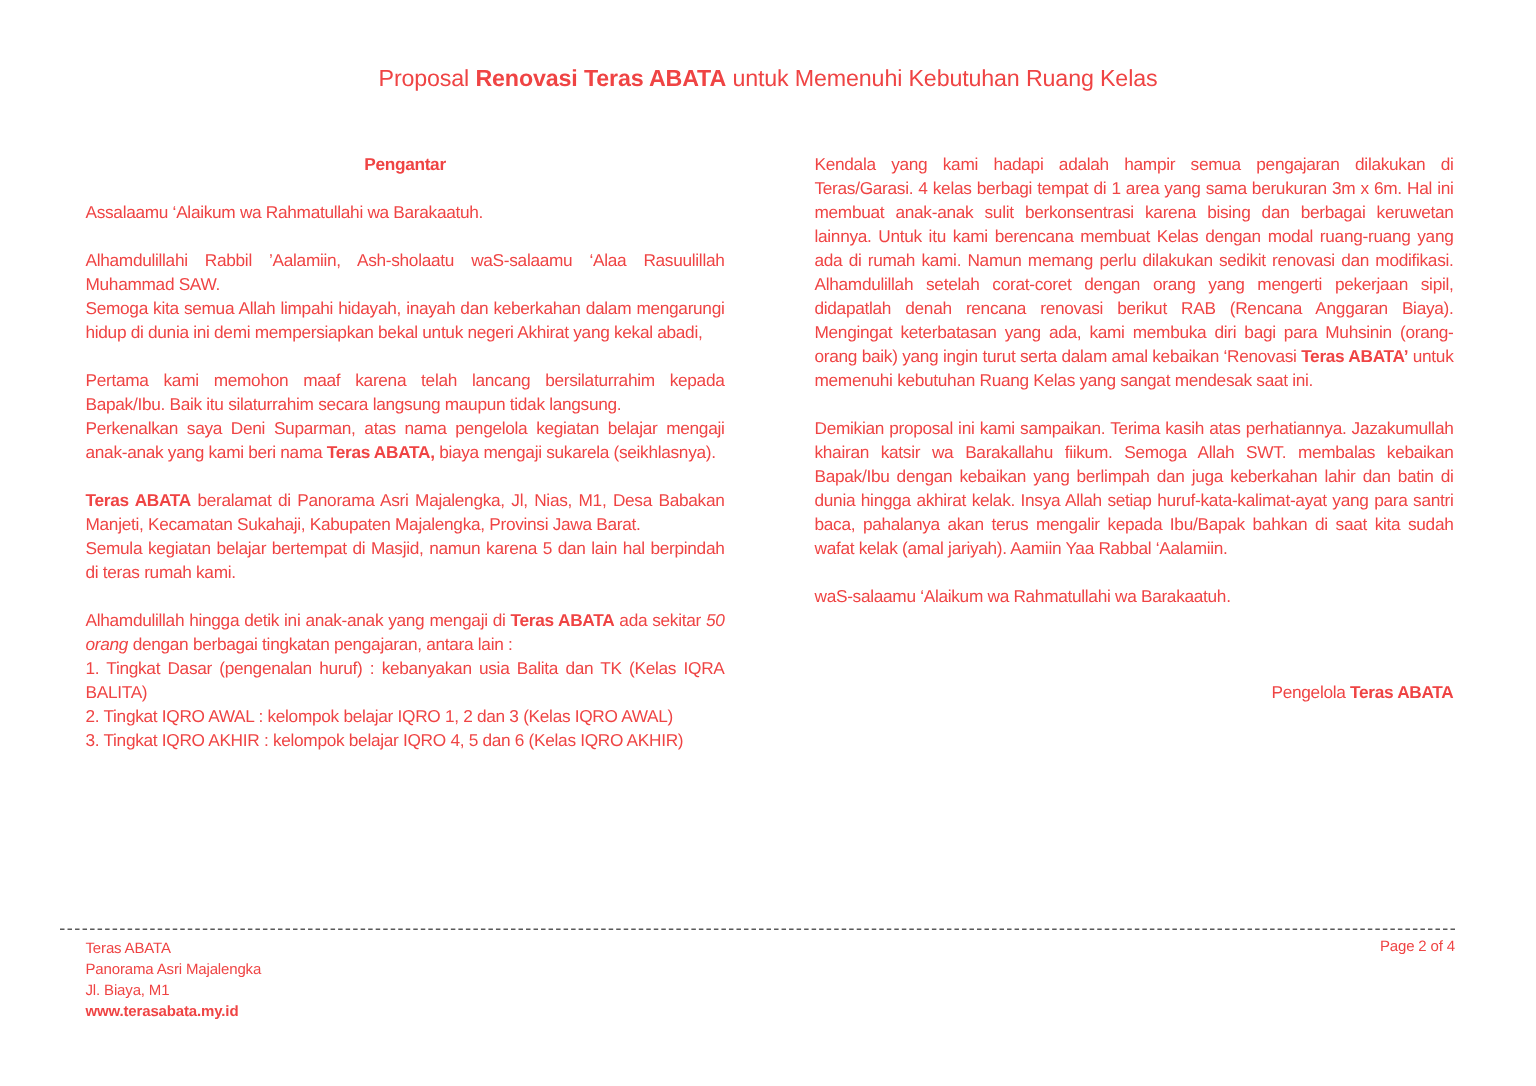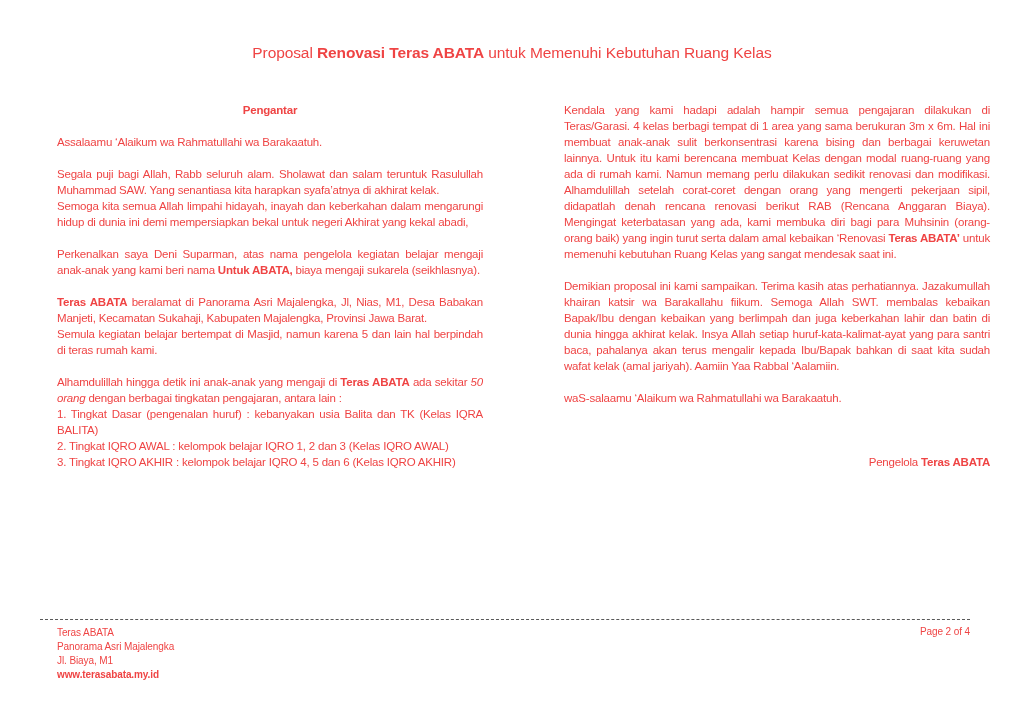--- a/index.html
+++ b/index.html
@@ -28,21 +28,21 @@
   }
   .col {
     position: absolute;
     top: 102px;
     width: 426px;
     font-size: 11.5px;
     line-height: 16px;
     letter-spacing: -0.2px;
   }
   .col-left  { left: 57px; }
-  .col-right { left: 564px; }
+  .col-right { left: 543px; }
   p.line { margin: 0; }
   p.justify { text-align: justify; text-align-last: left; }
   p.center  { text-align: center; }
   p.right   { text-align: right; }
   p.blank   { min-height: 16px; }
   .b { font-weight: bold; }
   .i { font-style: italic; }
   .footer-rule {
     position: absolute;
     left: 40px;
@@ -72,24 +72,25 @@
 <body>
 
 <div class="doc">
   <div class="title" id="doc-title"><span>Proposal </span><span class="b">Renovasi Teras ABATA</span><span> untuk Memenuhi Kebutuhan Ruang Kelas</span></div>
 
   <div class="col col-left" id="col-left">
       <p class="line center"><span class="b">Pengantar</span></p>
       <p class="line blank"></p>
       <p class="line justify"><span>Assalaamu ‘Alaikum wa Rahmatullahi wa Barakaatuh.</span></p>
       <p class="line blank"></p>
-      <p class="line justify"><span>Segala puji bagi Allah, Rabb seluruh alam. Sholawat dan salam teruntuk Rasulullah Muhammad SAW. Yang senantiasa kita harapkan syafa’atnya di akhirat kelak.</span></p>
+      <p class="line justify"><span>Alhamdulillahi Rabbil ’Aalamiin, Ash-sholaatu waS-salaamu ‘Alaa Rasuulillah Muhammad SAW.</span></p>
       <p class="line justify"><span>Semoga kita semua Allah limpahi hidayah, inayah dan keberkahan dalam mengarungi hidup di dunia ini demi mempersiapkan bekal untuk negeri Akhirat yang kekal abadi,</span></p>
       <p class="line blank"></p>
-      <p class="line justify"><span>Perkenalkan saya Deni Suparman, atas nama pengelola kegiatan belajar mengaji anak-anak yang kami beri nama </span><span class="b">Untuk ABATA,</span><span> biaya mengaji sukarela (seikhlasnya).</span></p>
+      <p class="line justify"><span>Pertama kami memohon maaf karena telah lancang bersilaturrahim kepada Bapak/Ibu. Baik itu silaturrahim secara langsung maupun tidak langsung.</span></p>
+      <p class="line justify"><span>Perkenalkan saya Deni Suparman, atas nama pengelola kegiatan belajar mengaji anak-anak yang kami beri nama </span><span class="b">Teras ABATA,</span><span> biaya mengaji sukarela (seikhlasnya).</span></p>
       <p class="line blank"></p>
       <p class="line justify"><span class="b">Teras ABATA</span><span> beralamat di Panorama Asri Majalengka, Jl, Nias, M1, Desa Babakan Manjeti, Kecamatan Sukahaji, Kabupaten Majalengka, Provinsi Jawa Barat.</span></p>
       <p class="line justify"><span>Semula kegiatan belajar bertempat di Masjid, namun karena 5 dan lain hal berpindah di teras rumah kami.</span></p>
       <p class="line blank"></p>
       <p class="line justify"><span>Alhamdulillah hingga detik ini anak-anak yang mengaji di </span><span class="b">Teras ABATA</span><span> ada sekitar </span><span class="i">50 orang</span><span> dengan berbagai tingkatan pengajaran, antara lain :</span></p>
       <p class="line justify"><span>1. Tingkat Dasar (pengenalan huruf) : kebanyakan usia Balita dan TK (Kelas IQRA BALITA)</span></p>
       <p class="line justify"><span>2. Tingkat IQRO AWAL : kelompok belajar IQRO 1, 2 dan 3 (Kelas IQRO AWAL)</span></p>
       <p class="line justify"><span>3. Tingkat IQRO AKHIR : kelompok belajar IQRO 4, 5 dan 6 (Kelas IQRO AKHIR)</span></p>
     </div>
   <div class="col col-right" id="col-right">

